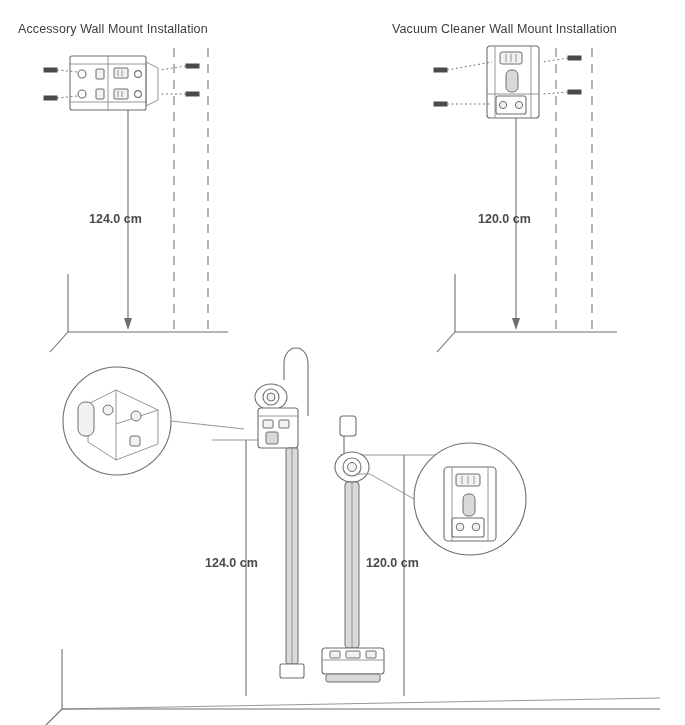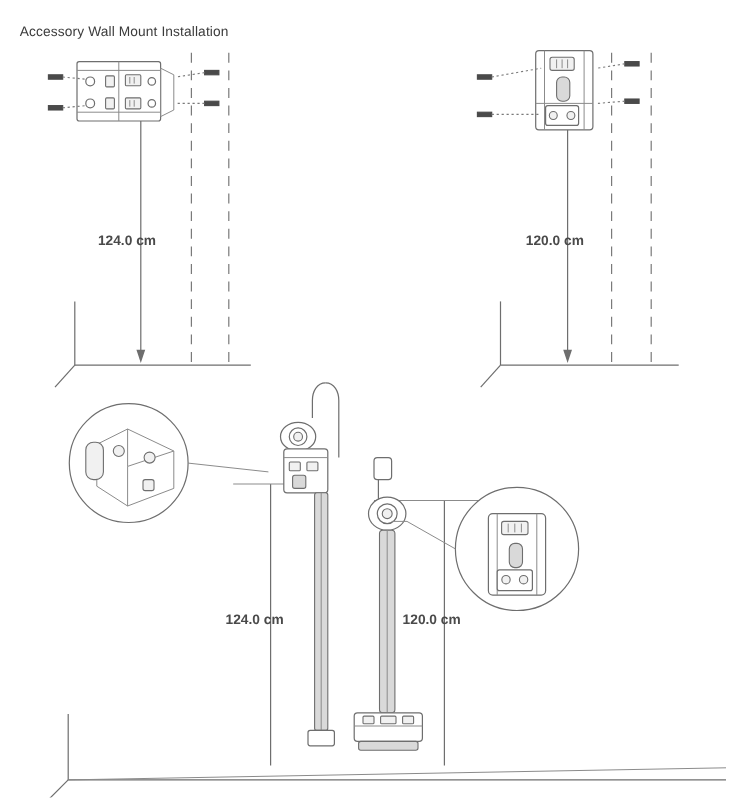--- a/index.html
+++ b/index.html
@@ -53,20 +53,21 @@
   .fillgd { fill: #d9d9d9; stroke: #6e6e6e; stroke-width: 1; }
   .fillblk { fill: #4a4a4a; stroke: #4a4a4a; stroke-width: 1; }
   .arrowhead { fill: #6e6e6e; }
 </style>
 </head>
 <body>
 
 <div id="stage">
 
   <div class="title" id="title-accessory">Accessory Wall Mount Installation</div>
+  <div class="title" id="title-vacuum">Vacuum Cleaner Wall Mount Installation</div>
 
   <svg width="685" height="725">
 
     <g>
       <path class="ln" d="M68,262 L68,320"></path>
       <path class="ln" d="M68,320 L50,340"></path>
       <path class="ln" d="M68,320 L228,320"></path>
     </g>
 
     <g>

